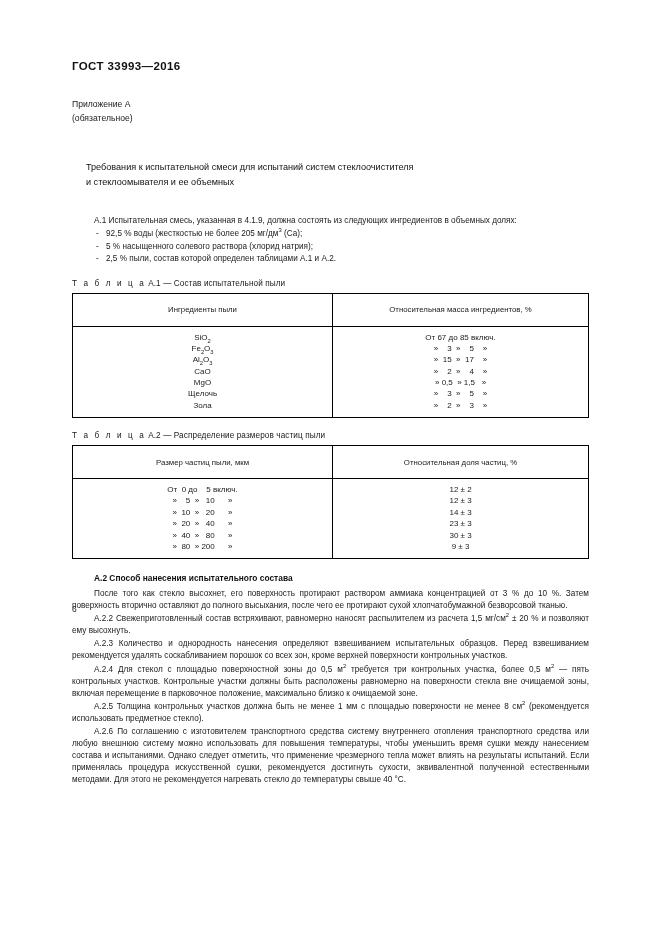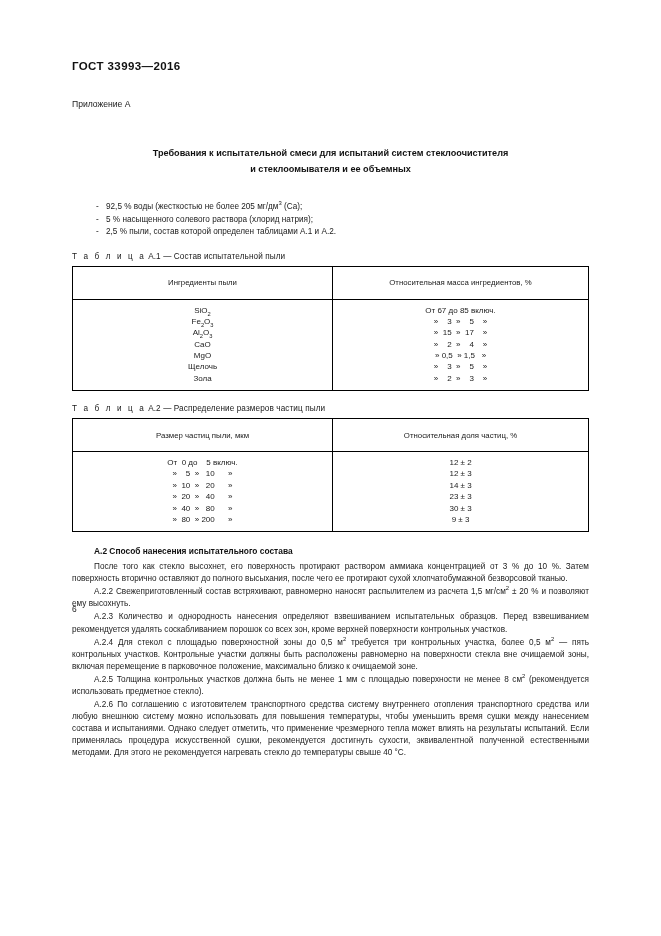--- a/index.html
+++ b/index.html
@@ -30,23 +30,23 @@
     margin: 0 0 26px 0;
     color: #111;
   }
   .annex-block {
     font-size: 8.6px;
     line-height: 1.62;
     margin-bottom: 34px;
     color: #1a1a1a;
   }
   .annex-title {
-    text-align: center;
+    text-align: left;
     font-size: 9.1px;
-    font-weight: bold;
+    font-weight: normal;
     line-height: 1.72;
     margin: 0 14px 24px 14px;
     color: #111;
   }
   p.body-text {
     font-size: 8.2px;
     line-height: 1.47;
     margin: 0 0 1px 0;
     text-align: justify;
     text-indent: 22px;
@@ -125,27 +125,29 @@
 </style>
 </head>
 <body>
 
 <div class="page">
 
   <div class="gost-header">ГОСТ 33993—2016</div>
 
   <div class="annex-block">
     <div>Приложение А</div>
+    <div>(обязательное)</div>
   </div>
 
   <div class="annex-title">
     <span>Требования к испытательной смеси для испытаний систем стеклоочистителя</span><br>
     <span>и стеклоомывателя и ее объемных</span>
   </div>
 
+  <p class="body-text">А.1  Испытательная смесь, указанная в 4.1.9, должна состоять из следующих ингредиентов в объемных долях:</p>
 
   <ul class="dash-list">
     <li><span>92,5 % воды (жесткостью не более 205 мг/дм<sup>3</sup> (Са);</span></li>
     <li><span>5 % насыщенного солевого раствора (хлорид натрия);</span></li>
     <li><span>2,5 % пыли, состав которой определен таблицами А.1 и А.2.</span></li>
   </ul>
 
   <div class="table-caption">
     <span class="spaced">Т а б л и ц а</span>
     <span>А.1</span>

